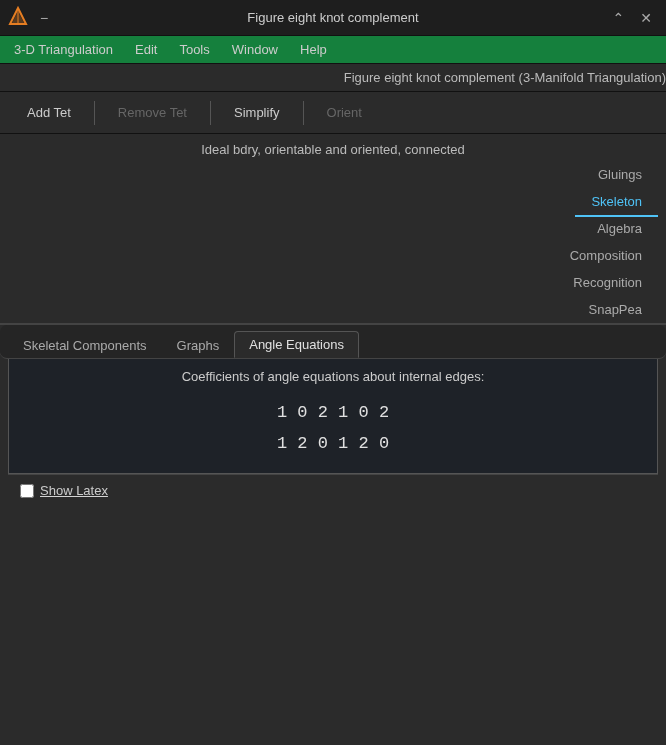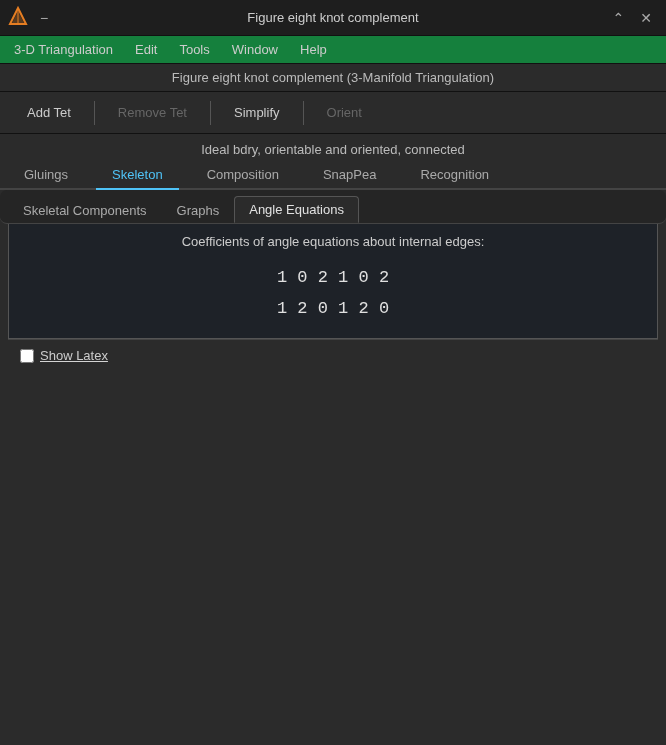--- a/index.html
+++ b/index.html
@@ -66,21 +66,21 @@
       color: #ccc;
       padding: 4px 10px;
       cursor: pointer;
       border-radius: 3px;
       font-size: 13px;
     }
 
     
     .subtitle-bar {
       background: #2b2b2b;
-      text-align: center;
+      text-align: right;
       padding: 6px 0;
       color: #bbb;
       font-size: 13px;
       border-bottom: 1px solid #111;
     }
 
     
     .toolbar {
       background: #2b2b2b;
       display: flex;
@@ -117,21 +117,22 @@
       font-size: 13px;
     }
 
     
     .tab-bar {
       display: flex;
       align-items: flex-end;
       padding: 0 8px;
       border-bottom: 2px solid #444;
       background: #2b2b2b;
-      gap: 12px;
+      gap: 0;
+      flex-direction: column;
     }
     .tab {
       padding: 6px 16px;
       cursor: pointer;
       color: #aaa;
       font-size: 13px;
       border-bottom: 2px solid transparent;
       margin-bottom: -2px;
     }
     .tab.active {
@@ -273,23 +274,24 @@
   <button class="toolbar-btn disabled">Orient</button>
 </div>
 
 <div class="info-text">
   <span>Ideal bdry, orientable and oriented, connected</span>
 </div>
 
 <div class="tab-bar">
   <div class="tab">Gluings</div>
   <div class="tab active">Skeleton</div>
+  <div class="tab">Algebra</div>
   <div class="tab">Composition</div>
+  <div class="tab">Recognition</div>
   <div class="tab">SnapPea</div>
-  <div class="tab">Recognition</div>
 </div>
 
 <div class="sub-tab-bar">
   <div class="sub-tab">Skeletal Components</div>
   <div class="sub-tab">Graphs</div>
   <div class="sub-tab active">Angle Equations</div>
 </div>
 
 <div class="content-wrapper">
   <div class="content-inner">

